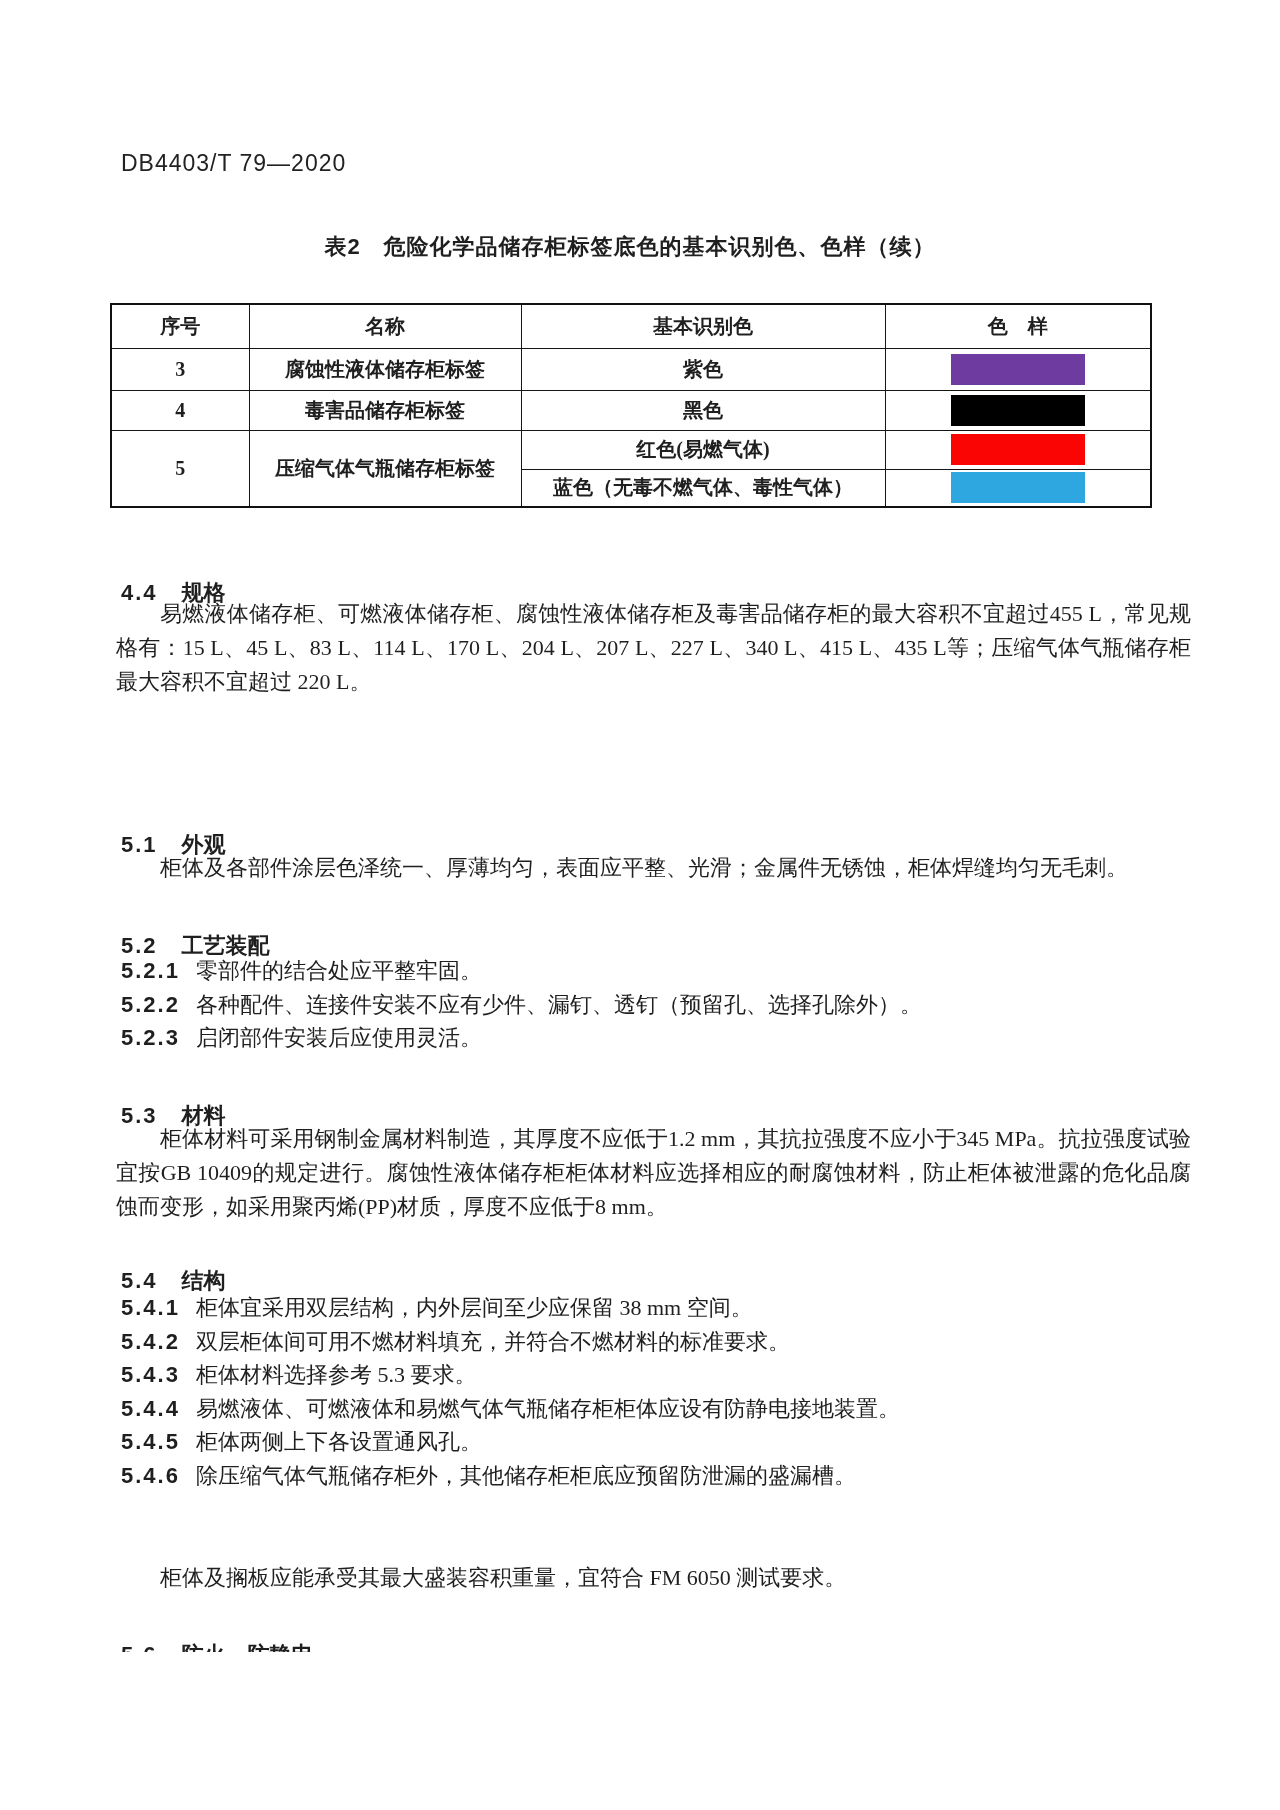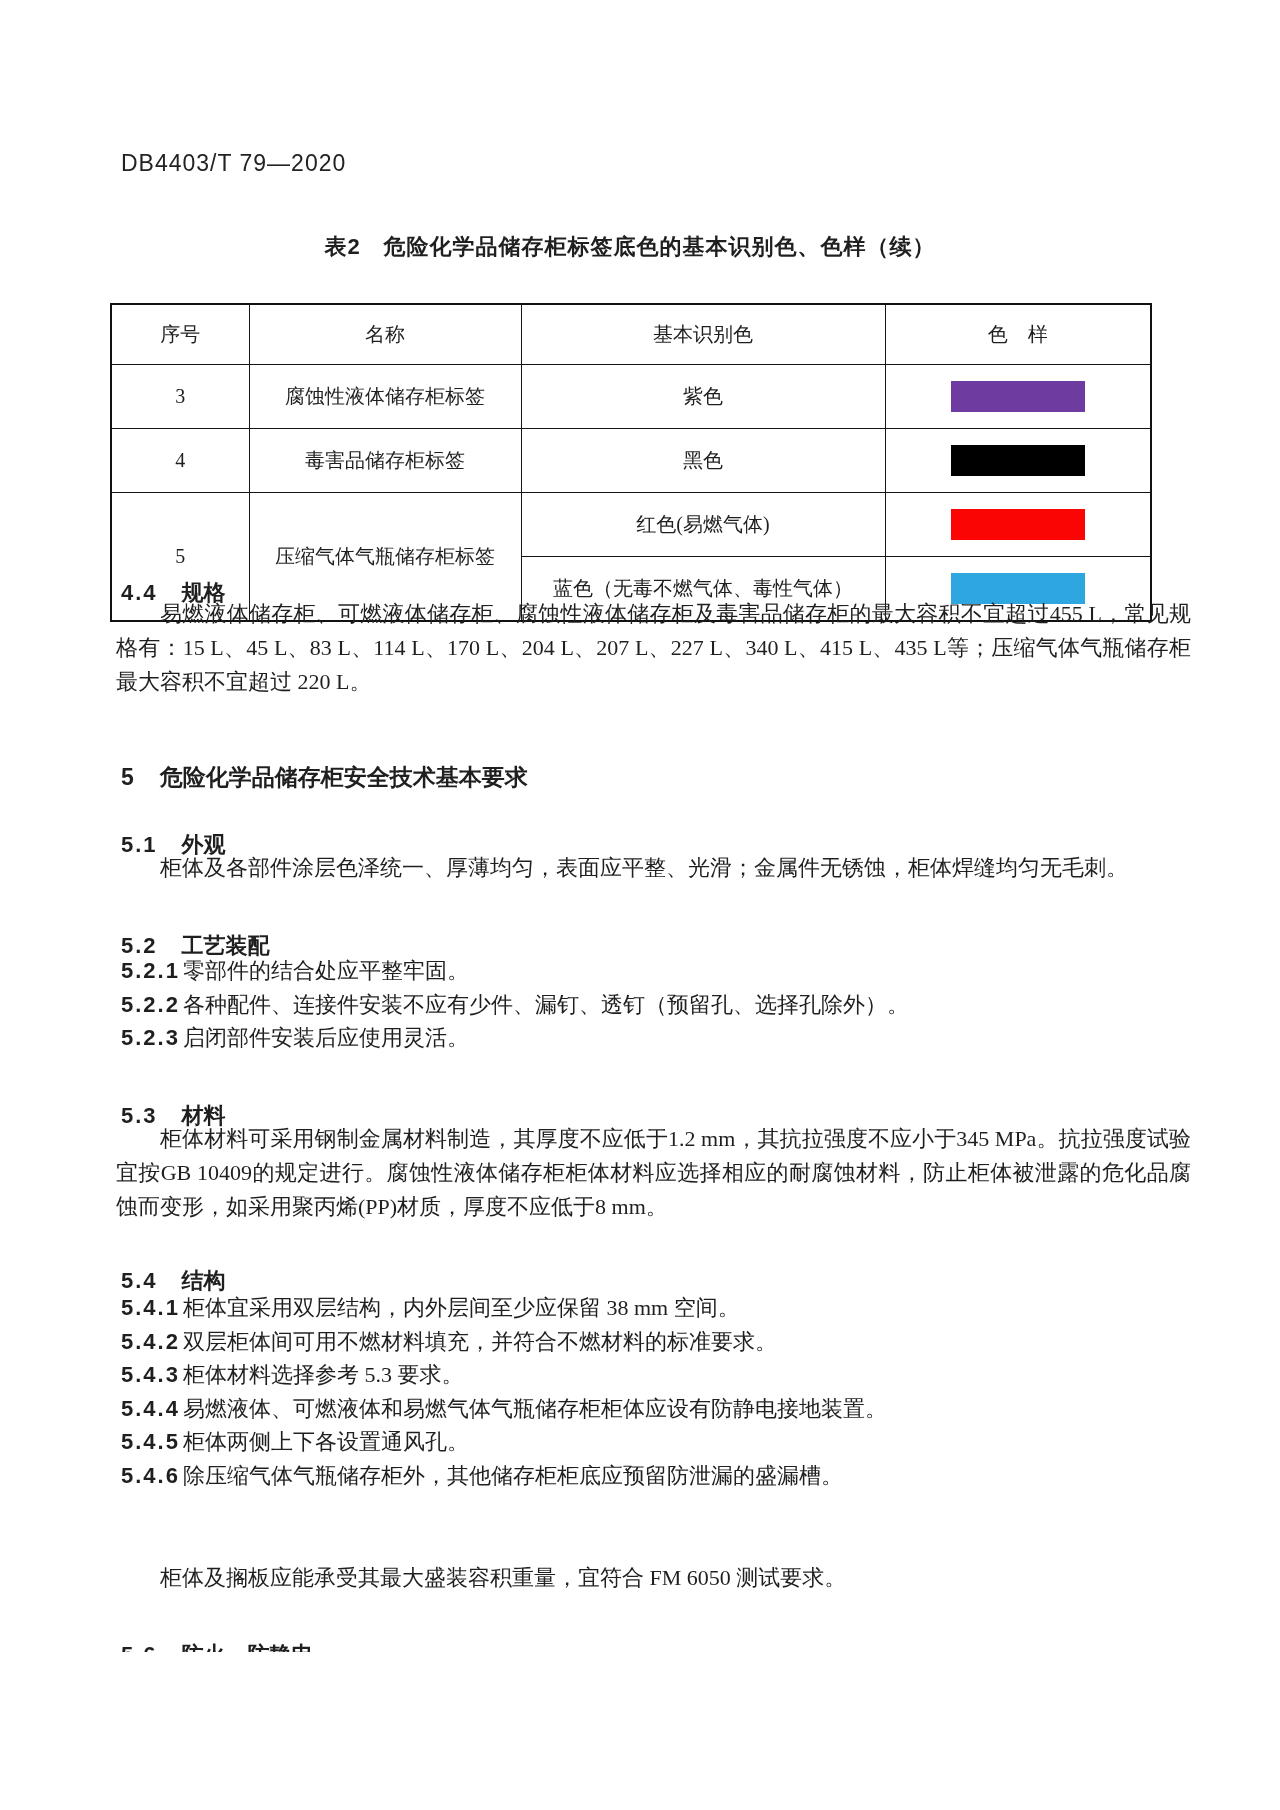--- a/index.html
+++ b/index.html
@@ -17,21 +17,21 @@
     font-family:"Liberation Sans","DejaVu Sans",sans-serif;
     font-weight:bold;font-size:22px;letter-spacing:1px;
   }
   table.spec{
     position:absolute;left:110px;top:303px;width:1040px;
     border-collapse:collapse;table-layout:fixed;
     font-size:20px;color:#1f1f1f;
   }
   table.spec th,table.spec td{
     border:1.5px solid #151515;text-align:center;vertical-align:middle;
-    font-weight:normal;padding:16px;overflow:hidden;
+    font-weight:bold;padding:0;overflow:hidden;
   }
   table.spec{border:2.5px solid #111;}
   tr.h-head{height:44px;}
   tr.h-r1{height:42px;}
   tr.h-r2{height:40px;}
   tr.h-r3{height:39px;}
   tr.h-r4{height:38px;}
   .swatch{width:134px;height:31px;margin:0 auto;}
   .h2{
     position:absolute;left:121px;width:1080px;line-height:30px;
@@ -41,21 +41,21 @@
   .h2 .hnum{margin-right:24px;letter-spacing:2px;}
   .h2.big{font-size:23px;}
   .para{
     position:absolute;left:116px;width:1075px;
     font-size:22px;line-height:34px;text-align:justify;text-indent:2em;
   }
   .clauses{position:absolute;left:121px;width:1080px;}
   .clause{line-height:33.5px;font-size:22px;white-space:nowrap;}
   .clause .cnum{
     font-family:"Liberation Sans","DejaVu Sans",sans-serif;
-    font-weight:bold;letter-spacing:2px;margin-right:3px;
+    font-weight:bold;letter-spacing:2px;margin-right:16px;
   }
   .page-num{position:absolute;left:122px;top:1735px;font-size:22px;}
   .watermark{
     position:absolute;left:1095px;top:1712px;display:flex;align-items:center;
     color:#d0d0d0;
   }
   .wm-icon{display:inline-block;width:72px;height:66px;}
   .wm-text{
     font-family:"Liberation Sans","DejaVu Sans",sans-serif;
     font-weight:bold;font-size:40px;letter-spacing:4px;color:#d2d2d2;
@@ -117,23 +117,20 @@
         </td>
       </tr>
     </tbody>
   </table>
 
   <div class="h2" style="top:551px">
     <span class="hnum">4.4</span><span>规格</span>
   </div>
   <div class="para" style="top:597px">易燃液体储存柜、可燃液体储存柜、腐蚀性液体储存柜及毒害品储存柜的最大容积不宜超过455 L，常见规格有：15 L、45 L、83 L、114 L、170 L、204 L、207 L、227 L、340 L、415 L、435 L等；压缩气体气瓶储存柜最大容积不宜超过 220 L。</div>
 
-  <div class="h2 big" style="top:735px">
-    <span class="hnum">5</span><span>危险化学品储存柜安全技术基本要求</span>
-  </div>
 
   <div class="h2" style="top:803px">
     <span class="hnum">5.1</span><span>外观</span>
   </div>
   <div class="para" style="top:851px">柜体及各部件涂层色泽统一、厚薄均匀，表面应平整、光滑；金属件无锈蚀，柜体焊缝均匀无毛刺。</div>
 
   <div class="h2" style="top:904px">
     <span class="hnum">5.2</span><span>工艺装配</span>
   </div>
   <div class="clauses" style="top:954px">

